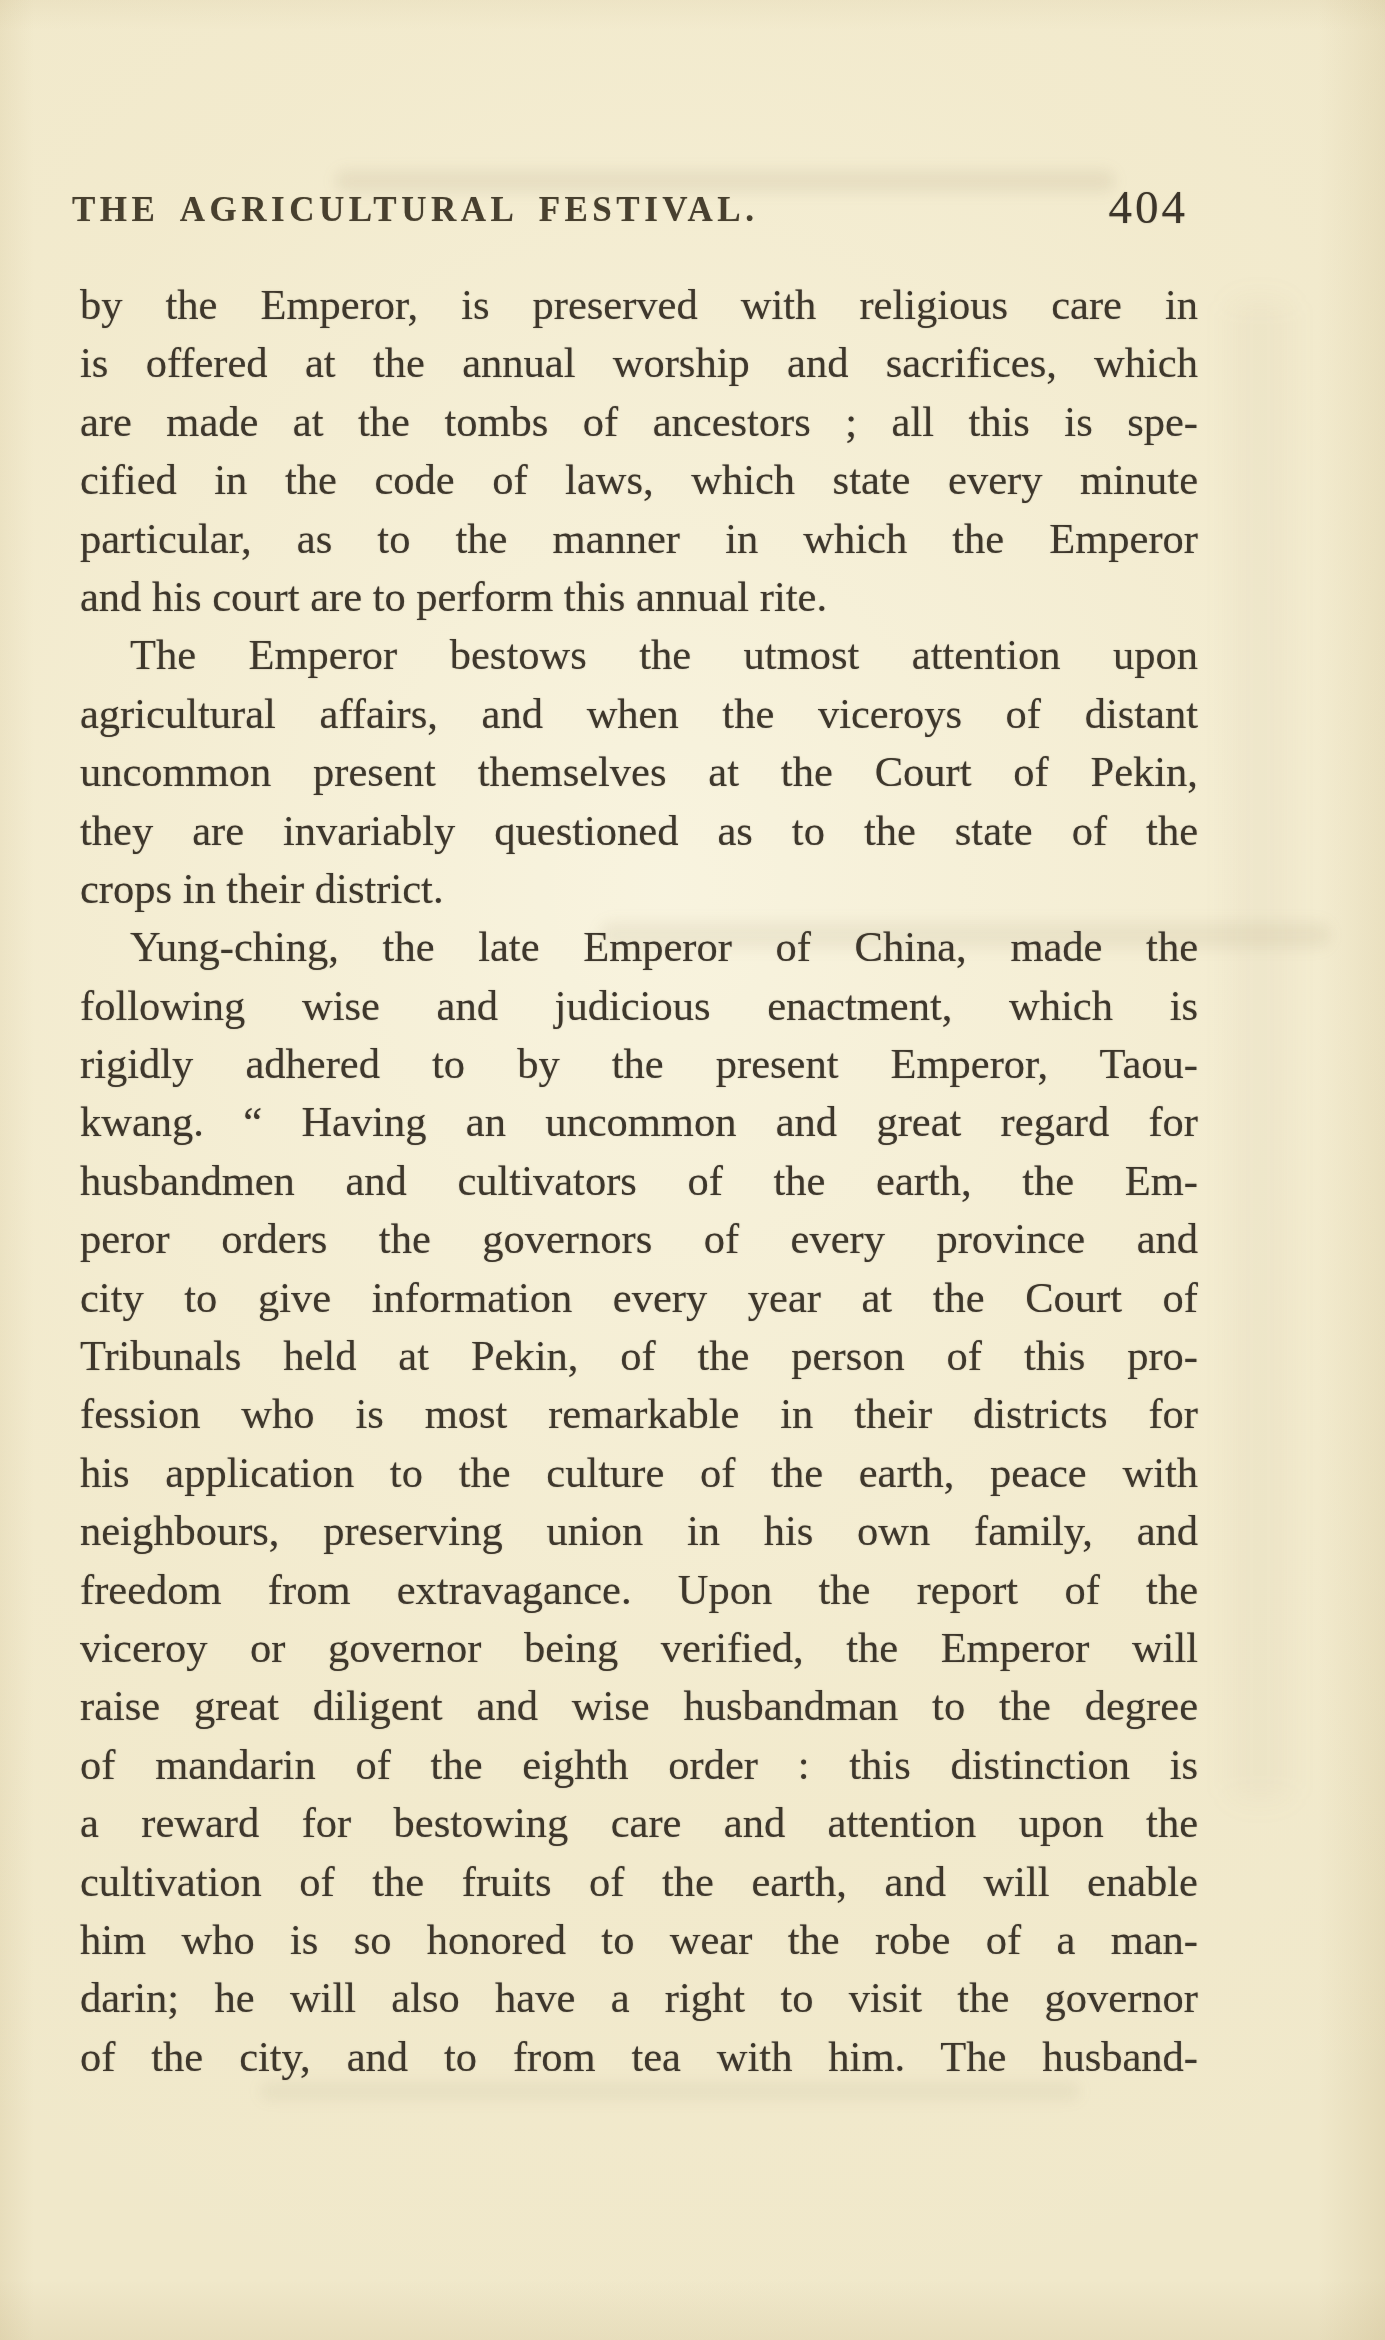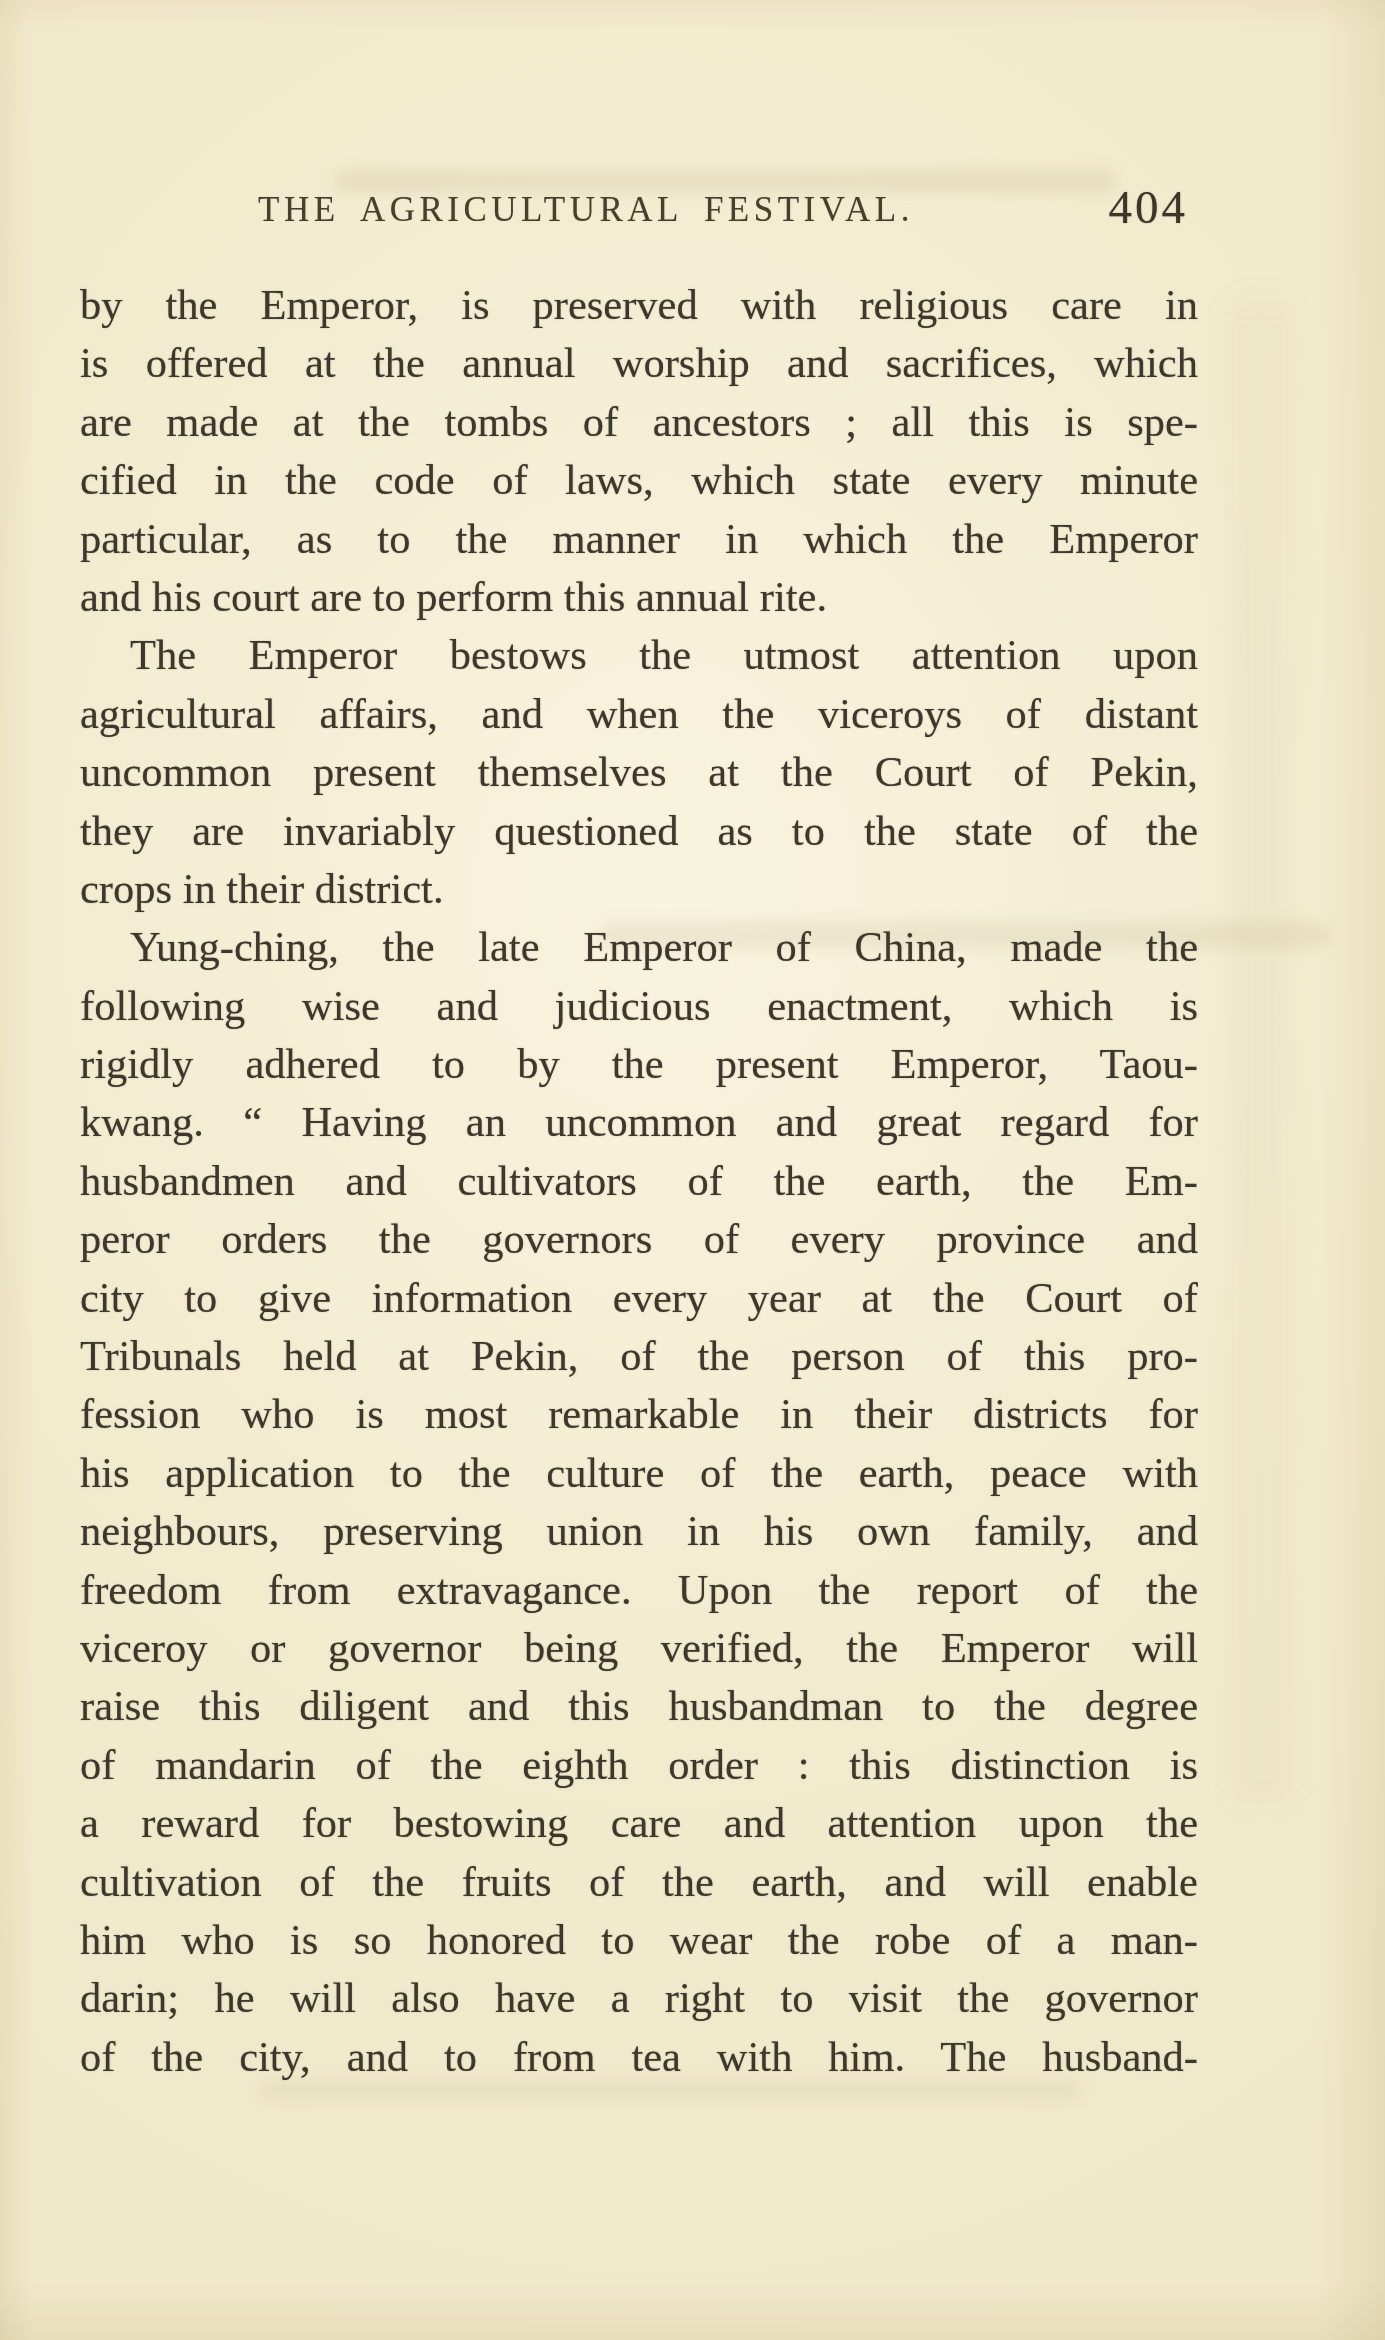--- a/index.html
+++ b/index.html
@@ -30,24 +30,23 @@
   .header {
     position: absolute;
     top: 190px;
     left: 72px;
     width: 1118px;
     height: 46px;
   }
   .header-title {
     position: absolute;
     left: 0; right: 90px;
-    text-align: center;
     font-size: 35px;
     line-height: 40px;
-    font-weight: 400;
+    font-weight: 700;
     letter-spacing: 4.5px;
     word-spacing: 9px;
     color: #48402f;
     text-shadow: 0 0 1px rgba(72,64,47,0.35);
   }
   .page-number {
     position: absolute;
     right: 2px;
     top: -6px;
     font-size: 47px;
@@ -131,21 +130,21 @@
         <div class="line">kwang. “ Having an uncommon and great regard for</div>
         <div class="line">husbandmen and cultivators of the earth, the Em-</div>
         <div class="line">peror orders the governors of every province and</div>
         <div class="line">city to give information every year at the Court of</div>
         <div class="line">Tribunals held at Pekin, of the person of this pro-</div>
         <div class="line">fession who is most remarkable in their districts for</div>
         <div class="line">his application to the culture of the earth, peace with</div>
         <div class="line">neighbours, preserving union in his own family, and</div>
         <div class="line">freedom from extravagance. Upon the report of the</div>
         <div class="line">viceroy or governor being verified, the Emperor will</div>
-        <div class="line">raise this diligent and this husbandman to the degree</div>
+        <div class="line">raise great diligent and wise husbandman to the degree</div>
         <div class="line">of mandarin of the eighth order : this distinction is</div>
         <div class="line">a reward for bestowing care and attention upon the</div>
         <div class="line">cultivation of the fruits of the earth, and will enable</div>
         <div class="line">him who is so honored to wear the robe of a man-</div>
         <div class="line">darin; he will also have a right to visit the governor</div>
         <div class="line">of the city, and to from tea with him. The husband-</div>
       </div>
     </div>
 
 </div>

